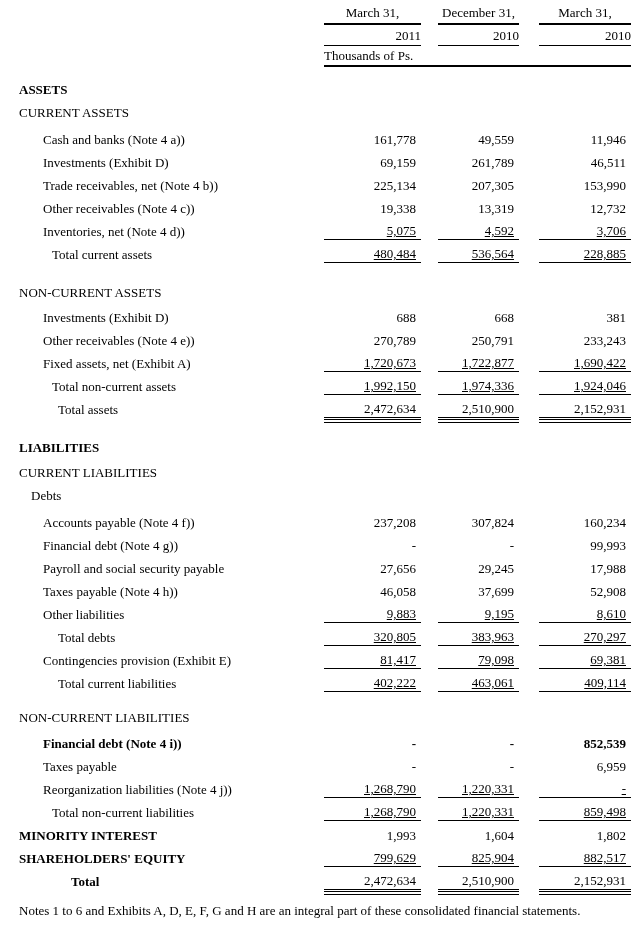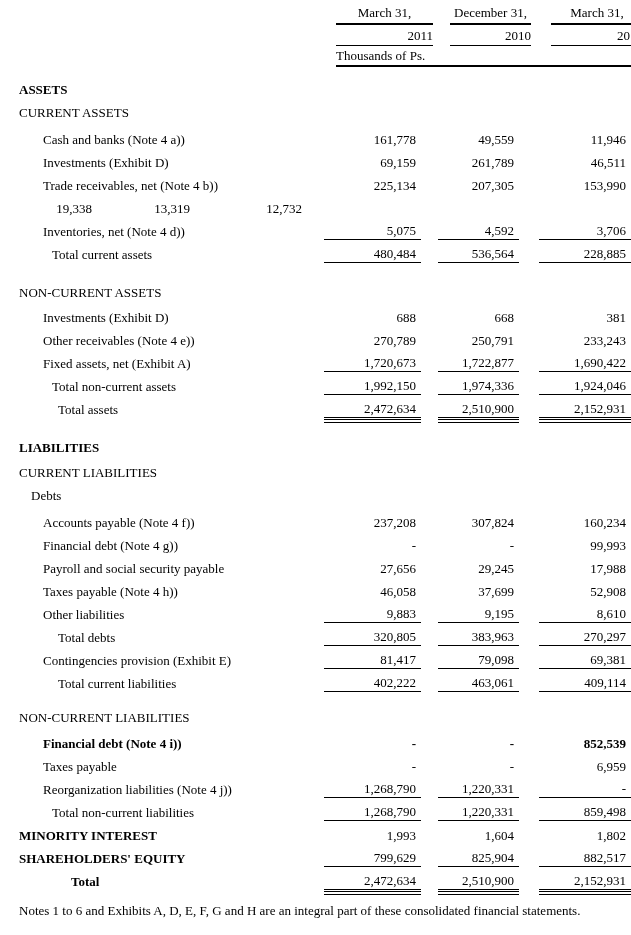--- a/index.html
+++ b/index.html
@@ -9,21 +9,21 @@
     height: 935px;
     background: #ffffff;
     color: #000000;
     font-family: "Liberation Serif", "DejaVu Serif", serif;
     font-size: 13px;
     overflow: hidden;
   }
 
   
   .hdr { padding-top: 5px; }
-  .hrow { display: flex; padding-left: 12px; }
+  .hrow { display: flex; }
   .hspacer { width: 324px; flex: 0 0 auto; }
   .hc { box-sizing: border-box; text-align: center; flex: 0 0 auto; }
   .hc1 { width: 97px; }
   .hc2 { width: 81px; margin-left: 17px; }
   .hc3 { width: 92px; margin-left: 20px; }
   .hrow1 .hc { height: 20px; border-bottom: 2px solid #000; }
   .hrow2 .hc { height: 21px; border-bottom: 1px solid #000; padding-top: 3px; text-align: right; }
   .hspan {
     box-sizing: border-box;
     width: 307px;
@@ -60,21 +60,21 @@
   .row.ind0 .label { padding-left: 19px; }
   .row.ind1 .label { padding-left: 31px; }
   .row.ind2 .label { padding-left: 43px; }
   .row.ind3 .label { padding-left: 52px; }
   .row.ind4 .label { padding-left: 58px; }
   .row.ind5 .label { padding-left: 71px; }
 
   .row.b { font-weight: 700; }
   .row.b .cell { font-weight: 400; } 
 
-  .row.rs .cell { border-bottom: 1px solid #000; }
+  .row.rs .cell { border-bottom: 1px solid #000; text-decoration: underline; }
   .row.rd .cell { border-bottom: 1px solid #000; }
   .row.rd .cell::after {
     content: "";
     position: absolute;
     left: 0; right: 0;
     bottom: -6px;
     height: 4px;
     box-sizing: border-box;
     border-top: 1px solid #000;
     border-bottom: 1px solid #000;
@@ -131,20 +131,21 @@
         <div class="cell c2">261,789</div>
         <div class="cell c3">46,511</div>
       </div>
       <div class="row ind2">
         <div class="label">Trade receivables, net (Note 4 b))</div>
         <div class="cell c1">225,134</div>
         <div class="cell c2">207,305</div>
         <div class="cell c3">153,990</div>
       </div>
       <div class="row ind2">
+        <div class="label">Other receivables (Note 4 c))</div>
         <div class="cell c1">19,338</div>
         <div class="cell c2">13,319</div>
         <div class="cell c3">12,732</div>
       </div>
       <div class="row ind2 rs">
         <div class="label">Inventories, net (Note 4 d))</div>
         <div class="cell c1">5,075</div>
         <div class="cell c2">4,592</div>
         <div class="cell c3">3,706</div>
       </div>

